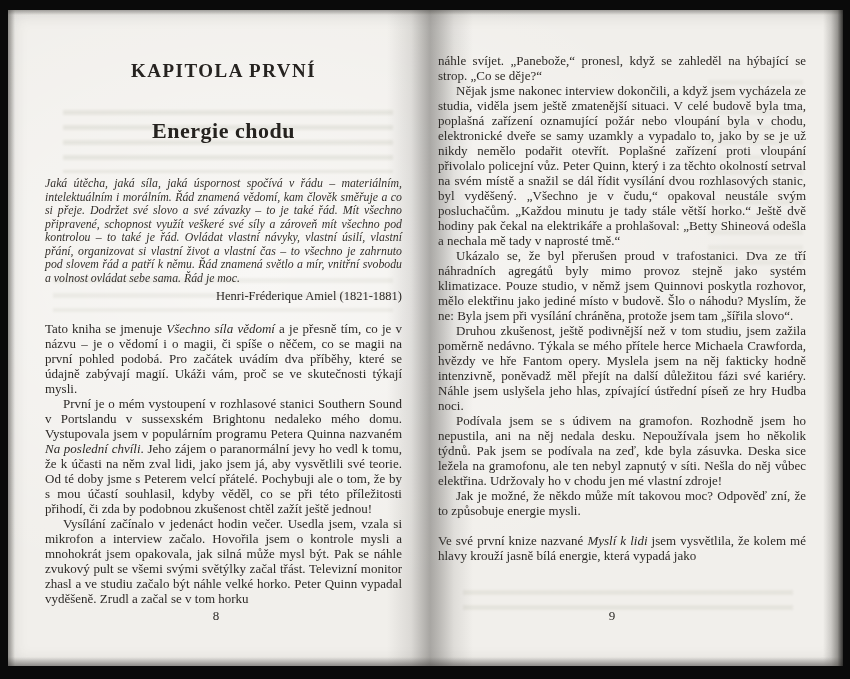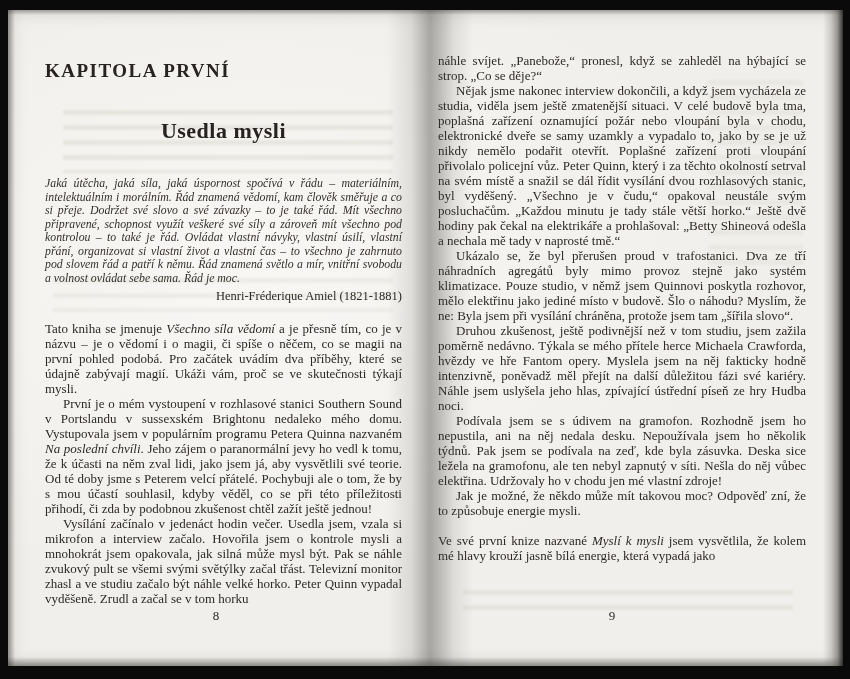--- a/index.html
+++ b/index.html
@@ -24,21 +24,21 @@
   .left-edge{position:absolute;left:0;top:0;bottom:0;width:7px;
     background:linear-gradient(90deg, rgba(70,68,64,.5), rgba(70,68,64,0));}
   .fore-edge{position:absolute;right:0;top:0;bottom:0;width:20px;
     background:linear-gradient(90deg, rgba(120,118,114,0), rgba(120,118,114,.28) 40%, rgba(88,86,82,.55) 72%, rgba(35,34,32,.9) 100%);}
   .gutter-shadow{position:absolute;left:379px;top:0;bottom:0;width:86px;
     background:linear-gradient(90deg, rgba(60,58,55,0) 0%, rgba(60,58,55,.12) 28%, rgba(58,56,53,.40) 50%, rgba(58,56,53,.30) 60%, rgba(60,58,55,.10) 78%, rgba(60,58,55,0) 100%);}
   .page-col{position:absolute;color:#2c2926;}
   .left-col{left:37px;top:50px;width:357px;}
   .right-col{left:430px;top:43px;width:368px;}
   .chapter-title{
-    text-align:left;font-weight:bold;font-size:19px;letter-spacing:1.5px;
+    text-align:center;font-weight:bold;font-size:19px;letter-spacing:1.5px;
     color:#262320;margin:0 0 36px 0;font-family:Liberation Serif, serif;
   }
   .section-title{
     text-align:center;font-weight:bold;font-size:22px;letter-spacing:.5px;
     color:#262320;margin:0 0 33px 0;
   }
   .epigraph{
     font-style:italic;font-size:11.8px;line-height:13.5px;
     text-align:justify;color:#34302c;margin:0;
   }
@@ -73,39 +73,39 @@
   <div class="left-edge"></div>
   <div class="bottom-edge"></div>
 
   <div class="ghost ghost-l1"></div>
   <div class="ghost ghost-l2"></div>
   <div class="ghost ghost-r1"></div>
   <div class="ghost ghost-r2"></div>
 
   <div class="page-col left-col">
     <div class="chapter-title">KAPITOLA PRVNÍ</div>
-    <div class="section-title">Usedla mysli</div>
+    <div class="section-title">Energie chodu</div>
     <div class="epigraph">Jaká útěcha, jaká síla, jaká úspornost spočívá v řádu – materiálním, intelektuálním i morálním. Řád znamená vědomí, kam člověk směřuje a co si přeje. Dodržet své slovo a své závazky – to je také řád. Mít všechno připravené, schopnost využít veškeré své síly a zároveň mít všechno pod kontrolou – to také je řád. Ovládat vlastní návyky, vlastní úsilí, vlastní přání, organizovat si vlastní život a vlastní čas – to všechno je zahrnuto pod slovem řád a patří k němu. Řád znamená světlo a mír, vnitřní svobodu a volnost ovládat sebe sama. Řád je moc.</div>
     <div class="attribution">Henri-Fréderique Amiel (1821-1881)</div>
     <div class="body-text">
         <p class="bp">Tato kniha se jmenuje <em>Všechno síla vědomí</em> a je přesně tím, co je v názvu – je o vědomí i o magii, či spíše o něčem, co se magii na první pohled podobá. Pro začátek uvádím dva příběhy, které se údajně zabývají magií. Ukáži vám, proč se ve skutečnosti týkají mysli.</p>
         <p class="bp ind">První je o mém vystoupení v rozhlasové stanici Southern Sound v Portslandu v sussexském Brightonu nedaleko mého domu. Vystupovala jsem v populárním programu Petera Quinna nazvaném <em>Na poslední chvíli</em>. Jeho zájem o paranormální jevy ho vedl k tomu, že k účasti na něm zval lidi, jako jsem já, aby vysvětlili své teorie. Od té doby jsme s Peterem velcí přátelé. Pochybuji ale o tom, že by s mou účastí souhlasil, kdyby věděl, co se při této příležitosti přihodí, či zda by podobnou zkušenost chtěl zažít ještě jednou!</p>
         <p class="bp ind">Vysílání začínalo v jedenáct hodin večer. Usedla jsem, vzala si mikrofon a interview začalo. Hovořila jsem o kontrole mysli a mnohokrát jsem opakovala, jak silná může mysl být. Pak se náhle zvukový pult se všemi svými světýlky začal třást. Televizní monitor zhasl a ve studiu začalo být náhle velké horko. Peter Quinn vypadal vyděšeně. Zrudl a začal se v tom horku</p>
       </div>
   </div>
   <div class="page-number pn-left">8</div>
 
   <div class="page-col right-col">
     <div class="body-text">
         <p class="bp">náhle svíjet. „Panebože,“ pronesl, když se zahleděl na hýbající se strop. „Co se děje?“</p>
         <p class="bp ind">Nějak jsme nakonec interview dokončili, a když jsem vycházela ze studia, viděla jsem ještě zmatenější situaci. V celé budově byla tma, poplašná zařízení oznamující požár nebo vloupání byla v chodu, elektronické dveře se samy uzamkly a vypadalo to, jako by se je už nikdy nemělo podařit otevřít. Poplašné zařízení proti vloupání přivolalo policejní vůz. Peter Quinn, který i za těchto okolností setrval na svém místě a snažil se dál řídit vysílání dvou rozhlasových stanic, byl vyděšený. „Všechno je v čudu,“ opakoval neustále svým posluchačům. „Každou minutu je tady stále větší horko.“ Ještě dvě hodiny pak čekal na elektrikáře a prohlašoval: „Betty Shineová odešla a nechala mě tady v naprosté tmě.“</p>
         <p class="bp ind">Ukázalo se, že byl přerušen proud v trafostanici. Dva ze tří náhradních agregátů byly mimo provoz stejně jako systém klimatizace. Pouze studio, v němž jsem Quinnovi poskytla rozhovor, mělo elektřinu jako jediné místo v budově. Šlo o náhodu? Myslím, že ne: Byla jsem při vysílání chráněna, protože jsem tam „šířila slovo“.</p>
         <p class="bp ind">Druhou zkušenost, ještě podivnější než v tom studiu, jsem zažila poměrně nedávno. Týkala se mého přítele herce Michaela Crawforda, hvězdy ve hře Fantom opery. Myslela jsem na něj fakticky hodně intenzivně, poněvadž měl přejít na další důležitou fázi své kariéry. Náhle jsem uslyšela jeho hlas, zpívající ústřední píseň ze hry Hudba noci.</p>
         <p class="bp ind">Podívala jsem se s údivem na gramofon. Rozhodně jsem ho nepustila, ani na něj nedala desku. Nepoužívala jsem ho několik týdnů. Pak jsem se podívala na zeď, kde byla zásuvka. Deska sice ležela na gramofonu, ale ten nebyl zapnutý v síti. Nešla do něj vůbec elektřina. Udržovaly ho v chodu jen mé vlastní zdroje!</p>
         <p class="bp ind">Jak je možné, že někdo může mít takovou moc? Odpověď zní, že to způsobuje energie mysli.</p>
-        <p class="bp gap">Ve své první knize nazvané <em>Myslí k mysli</em> jsem vysvětlila, že kolem mé hlavy krouží jasně bílá energie, která vypadá jako</p>
+        <p class="bp gap">Ve své první knize nazvané <em>Myslí k lidi</em> jsem vysvětlila, že kolem mé hlavy krouží jasně bílá energie, která vypadá jako</p>
       </div>
   </div>
   <div class="page-number pn-right">9</div>
 
   <div class="gutter-shadow"></div>
   <div class="fore-edge"></div>
 </div>
 
 </body></html>

